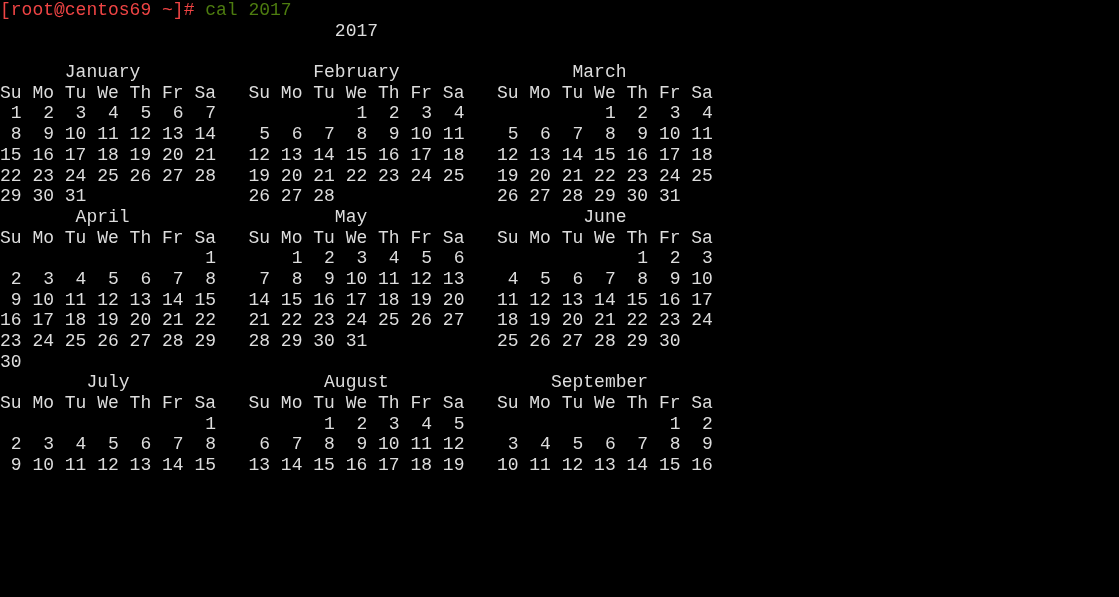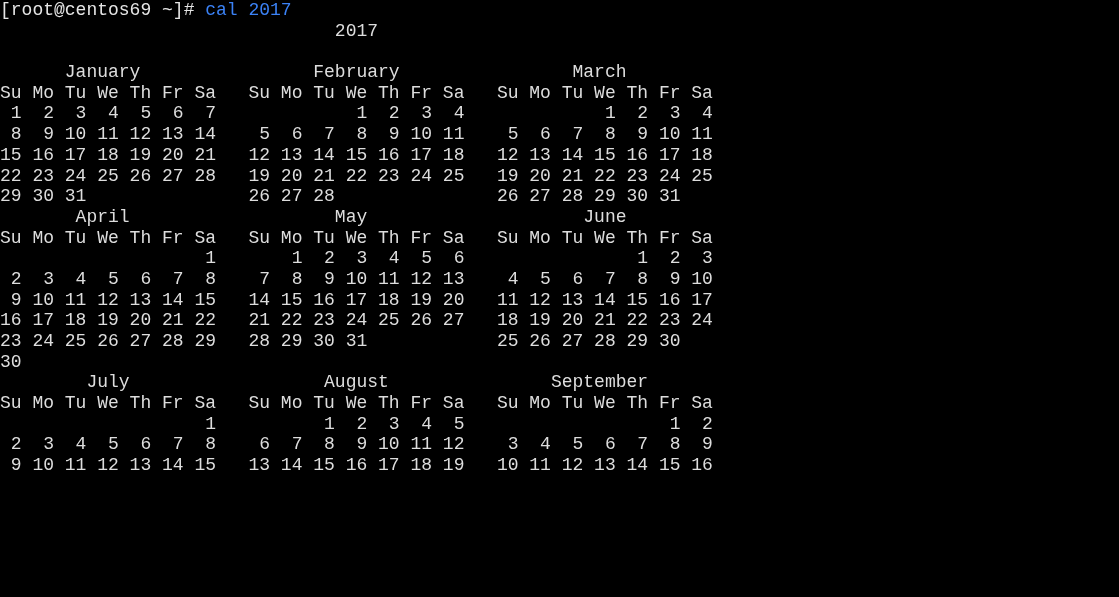--- a/index.html
+++ b/index.html
@@ -12,22 +12,22 @@
     line-height: 1.15;
     width: 1119px;
     height: 597px;
     overflow: hidden;
   }
   pre, .line {
     margin: 0;
     font-family: inherit;
     white-space: pre;
   }
-  .prompt-user { color: #e5e5e5; }
-  .prompt-cmd  { color: #3b82f6; margin-top: 48px; }
+  .prompt-user { color: #ef4444; }
+  .prompt-cmd  { color: #4d7c0f; margin-top: 48px; }
 </style>
 </head>
 <body>
 
 <pre id="term"><span class="prompt-user">[root@centos69 ~]# </span><span class="prompt-cmd">cal 2017</span>
                                2017
 
       January                February                March        
 Su Mo Tu We Th Fr Sa   Su Mo Tu We Th Fr Sa   Su Mo Tu We Th Fr Sa
  1  2  3  4  5  6  7             1  2  3  4             1  2  3  4

